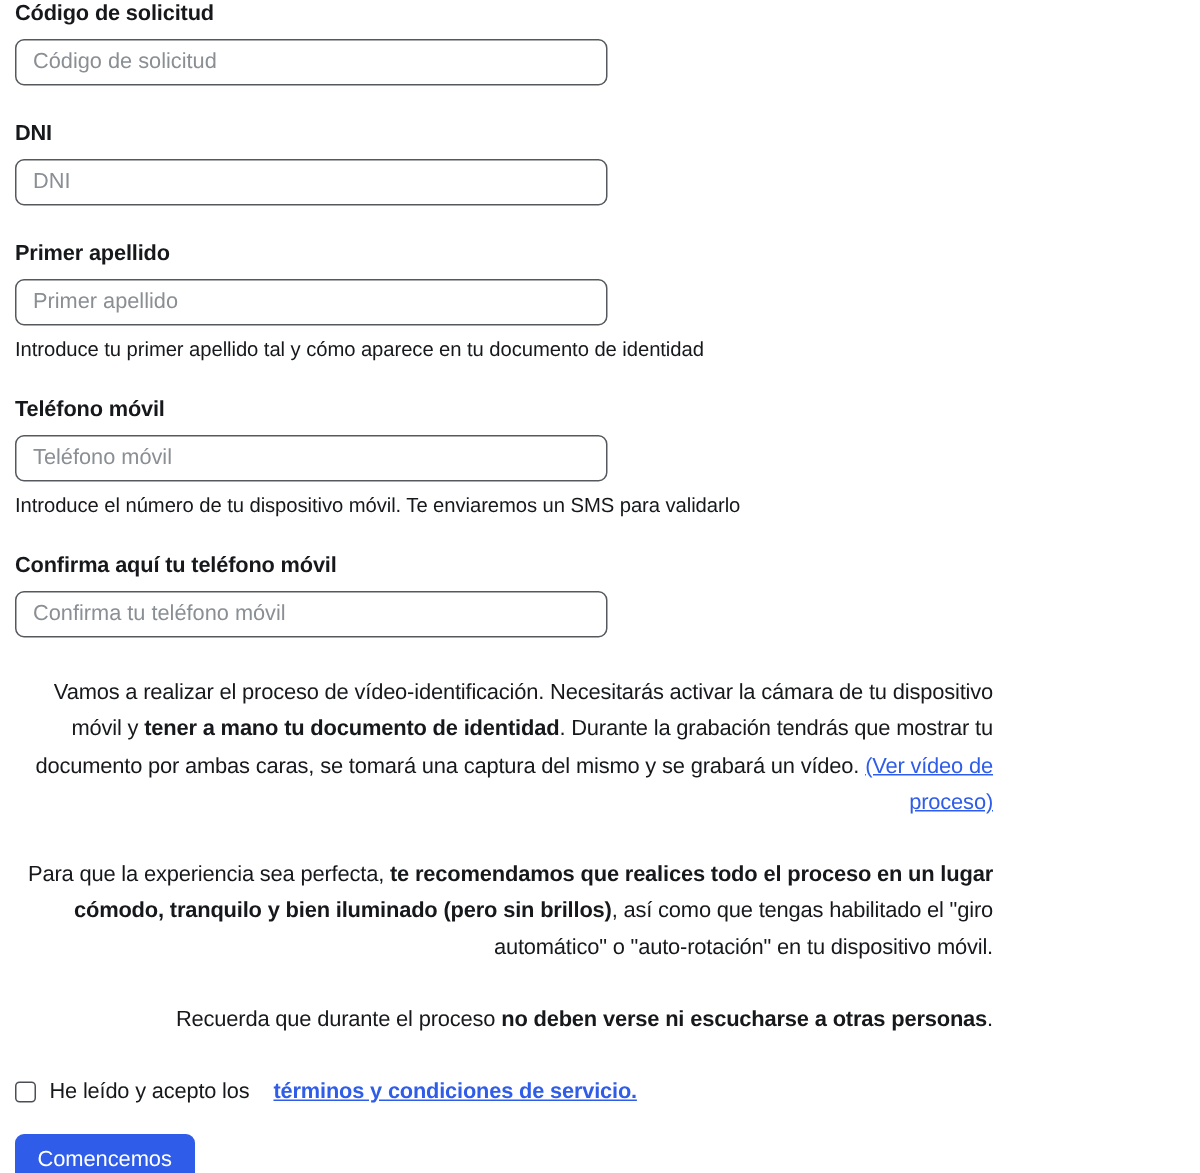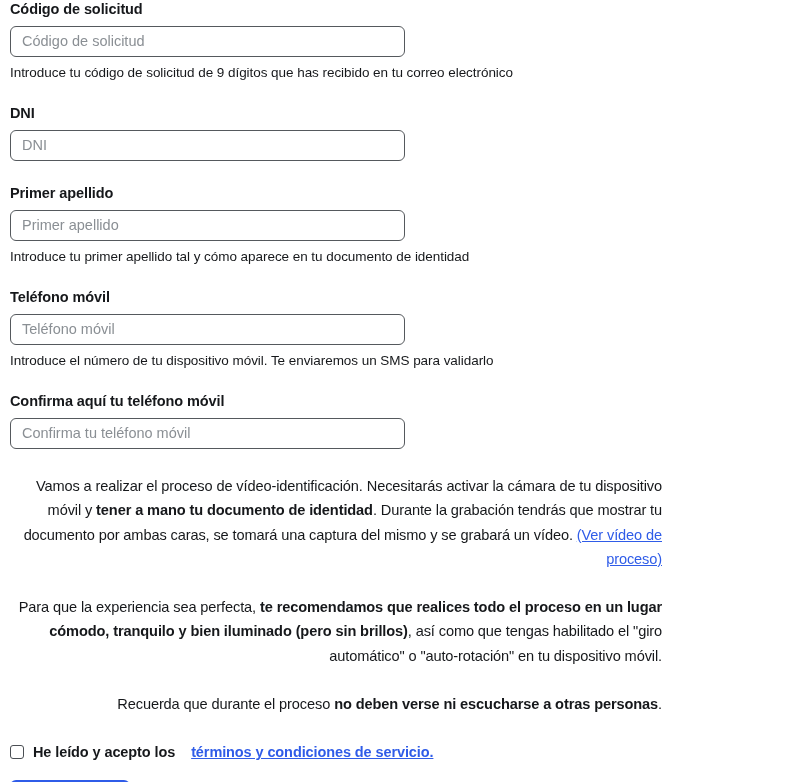--- a/index.html
+++ b/index.html
@@ -92,21 +92,21 @@
     height: 14px;
     border: 1.3px solid #4b4f54;
     border-radius: 3px;
     background: #ffffff;
     flex: 0 0 auto;
     display: inline-block;
     cursor: pointer;
   }
   .accept-label {
     font-size: 14.5px;
-    font-weight: bold;
+    font-weight: normal;
     line-height: 18px;
     letter-spacing: -0.1px;
     color: #16181b;
     text-align: right;
   }
   .accept-link {
     font-size: 14.5px;
     font-weight: bold;
     line-height: 18px;
     letter-spacing: -0.1px;
@@ -132,21 +132,20 @@
 </style>
 </head>
 <body>
 
 <div class="page">
 
   
   <div class="field">
     <div class="field-label">Código de solicitud</div>
     <input class="field-input" type="text" placeholder="Código de solicitud" style="">
-    <div class="field-help">Introduce tu código de solicitud de 9 dígitos que has recibido en tu correo electrónico</div>
   </div>
   <div class="gap-after-field"></div>
 
   
   <div class="field">
     <div class="field-label">DNI</div>
     <input class="field-input" type="text" placeholder="DNI" style="">
   </div>
   <div class="gap-after-field"></div>
 

